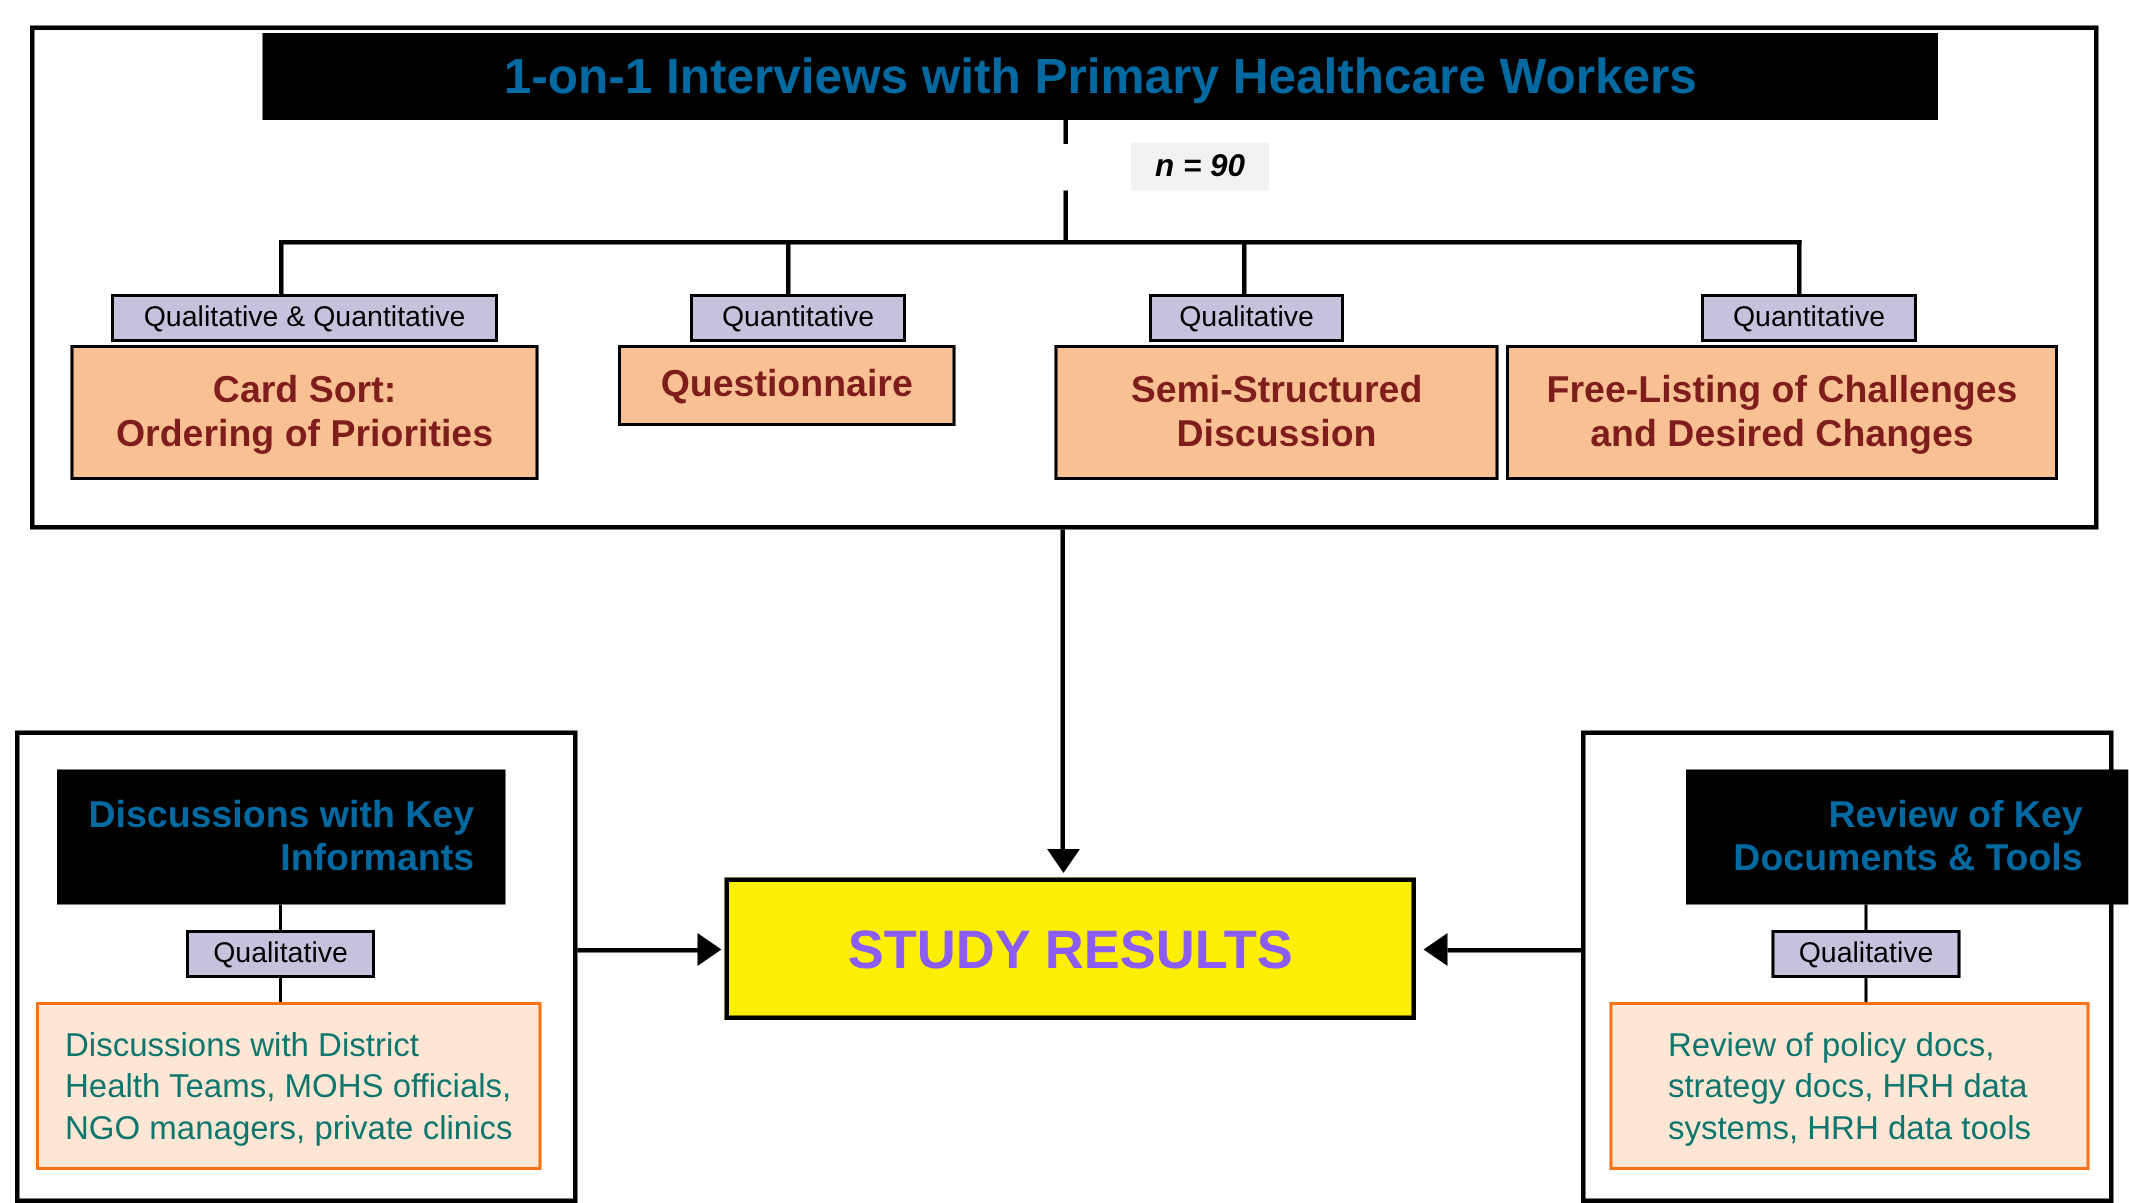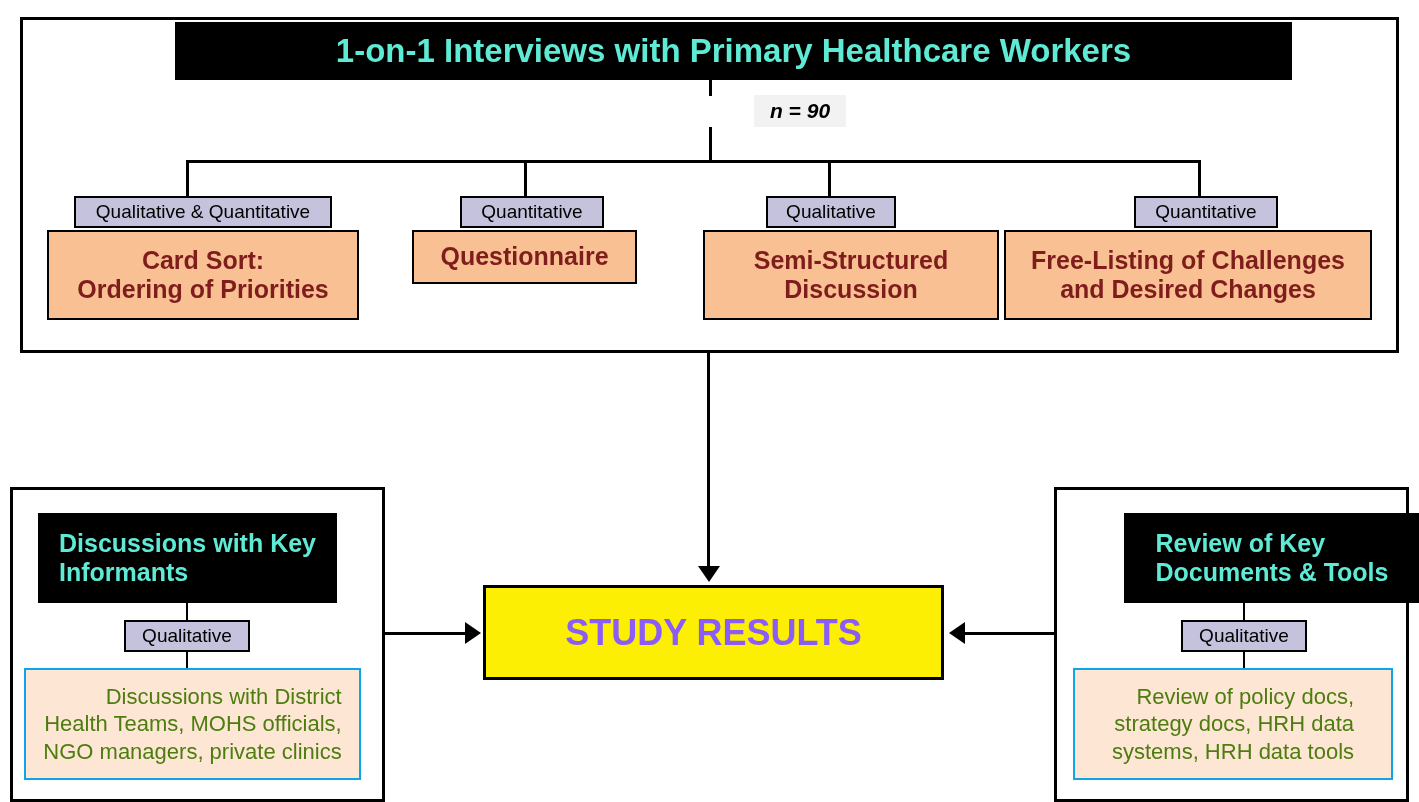--- a/index.html
+++ b/index.html
@@ -13,50 +13,50 @@
     width: 1419px;
     height: 802px;
     background: #ffffff;
     overflow: hidden;
   }
 
   
   .black-box {
     position: absolute;
     background: #000000;
-    color: #5eead4;
-    font-weight: bold;
-    display: flex;
-    align-items: center;
-    justify-content: center;
-    text-align: left;
+    color: #0369a1;
+    font-weight: bold;
+    display: flex;
+    align-items: center;
+    justify-content: center;
+    text-align: right;
     line-height: 1.15;
   }
   .orange-box {
     position: absolute;
     background: #f9c193;
     border: 2px solid #000000;
     color: #7f1d1d;
     font-weight: bold;
     display: flex;
     align-items: center;
     justify-content: center;
     text-align: center;
     line-height: 1.18;
   }
   .peach-box {
     position: absolute;
     background: #fde6d4;
-    border: 2px solid #0ea5e9;
-    color: #4d7c0f;
+    border: 2px solid #f97316;
+    color: #0f766e;
     font-weight: normal;
     display: flex;
     align-items: center;
     justify-content: center;
-    text-align: right;
+    text-align: left;
     line-height: 1.25;
   }
   .tag {
     position: absolute;
     background: #c5c2dd;
     border: 2px solid #000000;
     color: #000000;
     font-size: 19px;
     display: flex;
     align-items: center;

